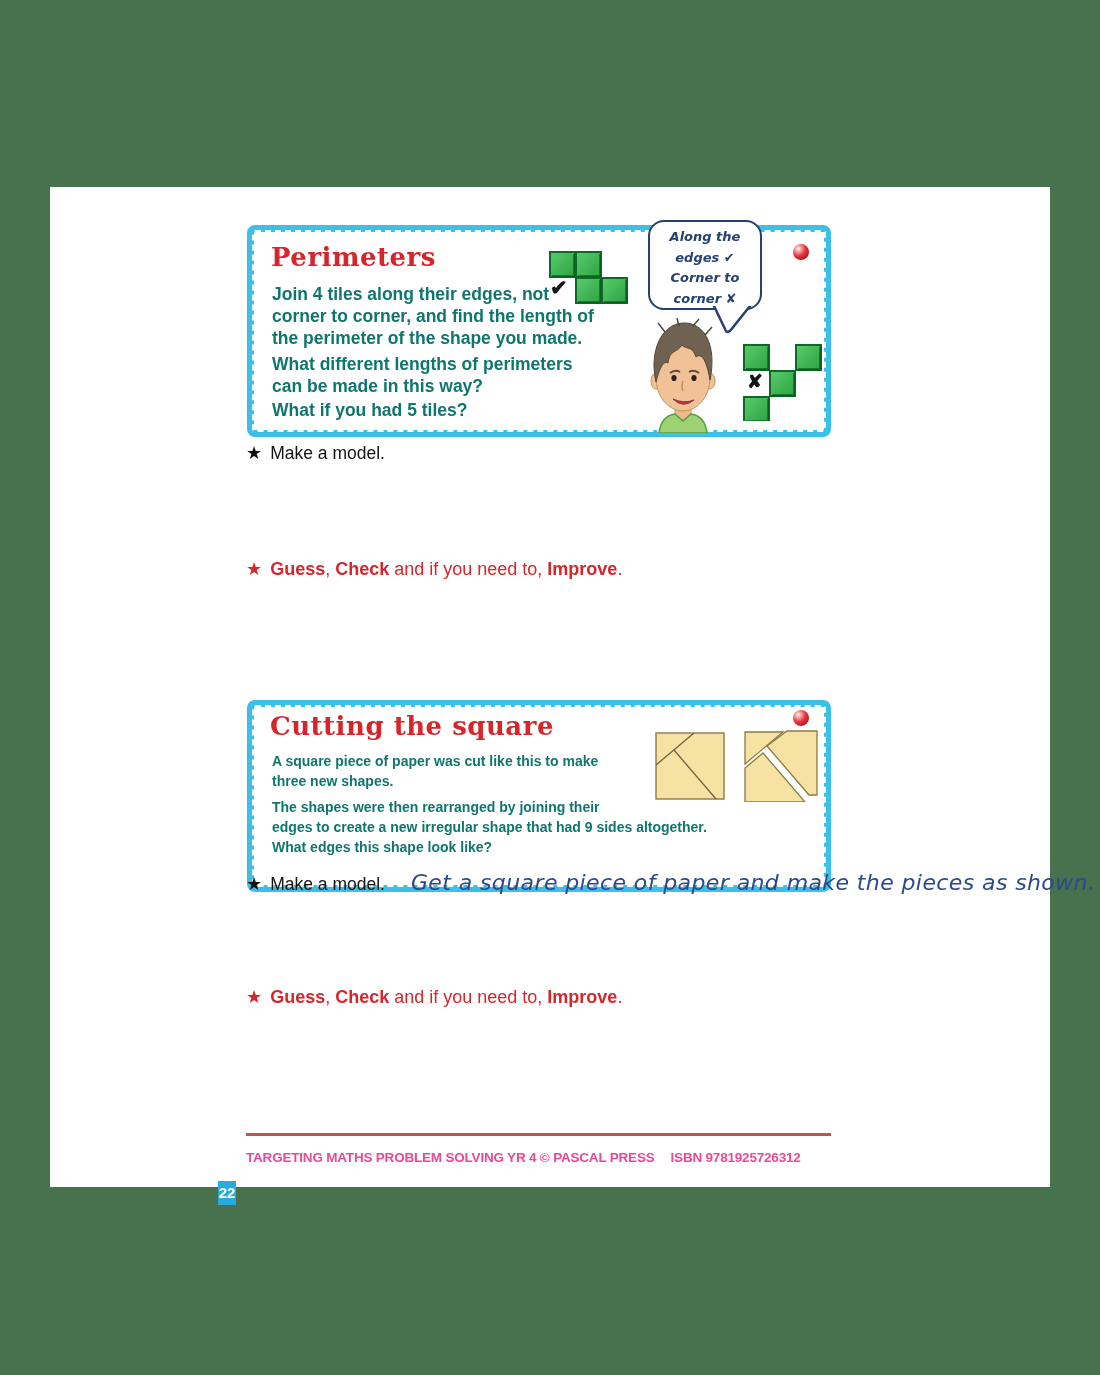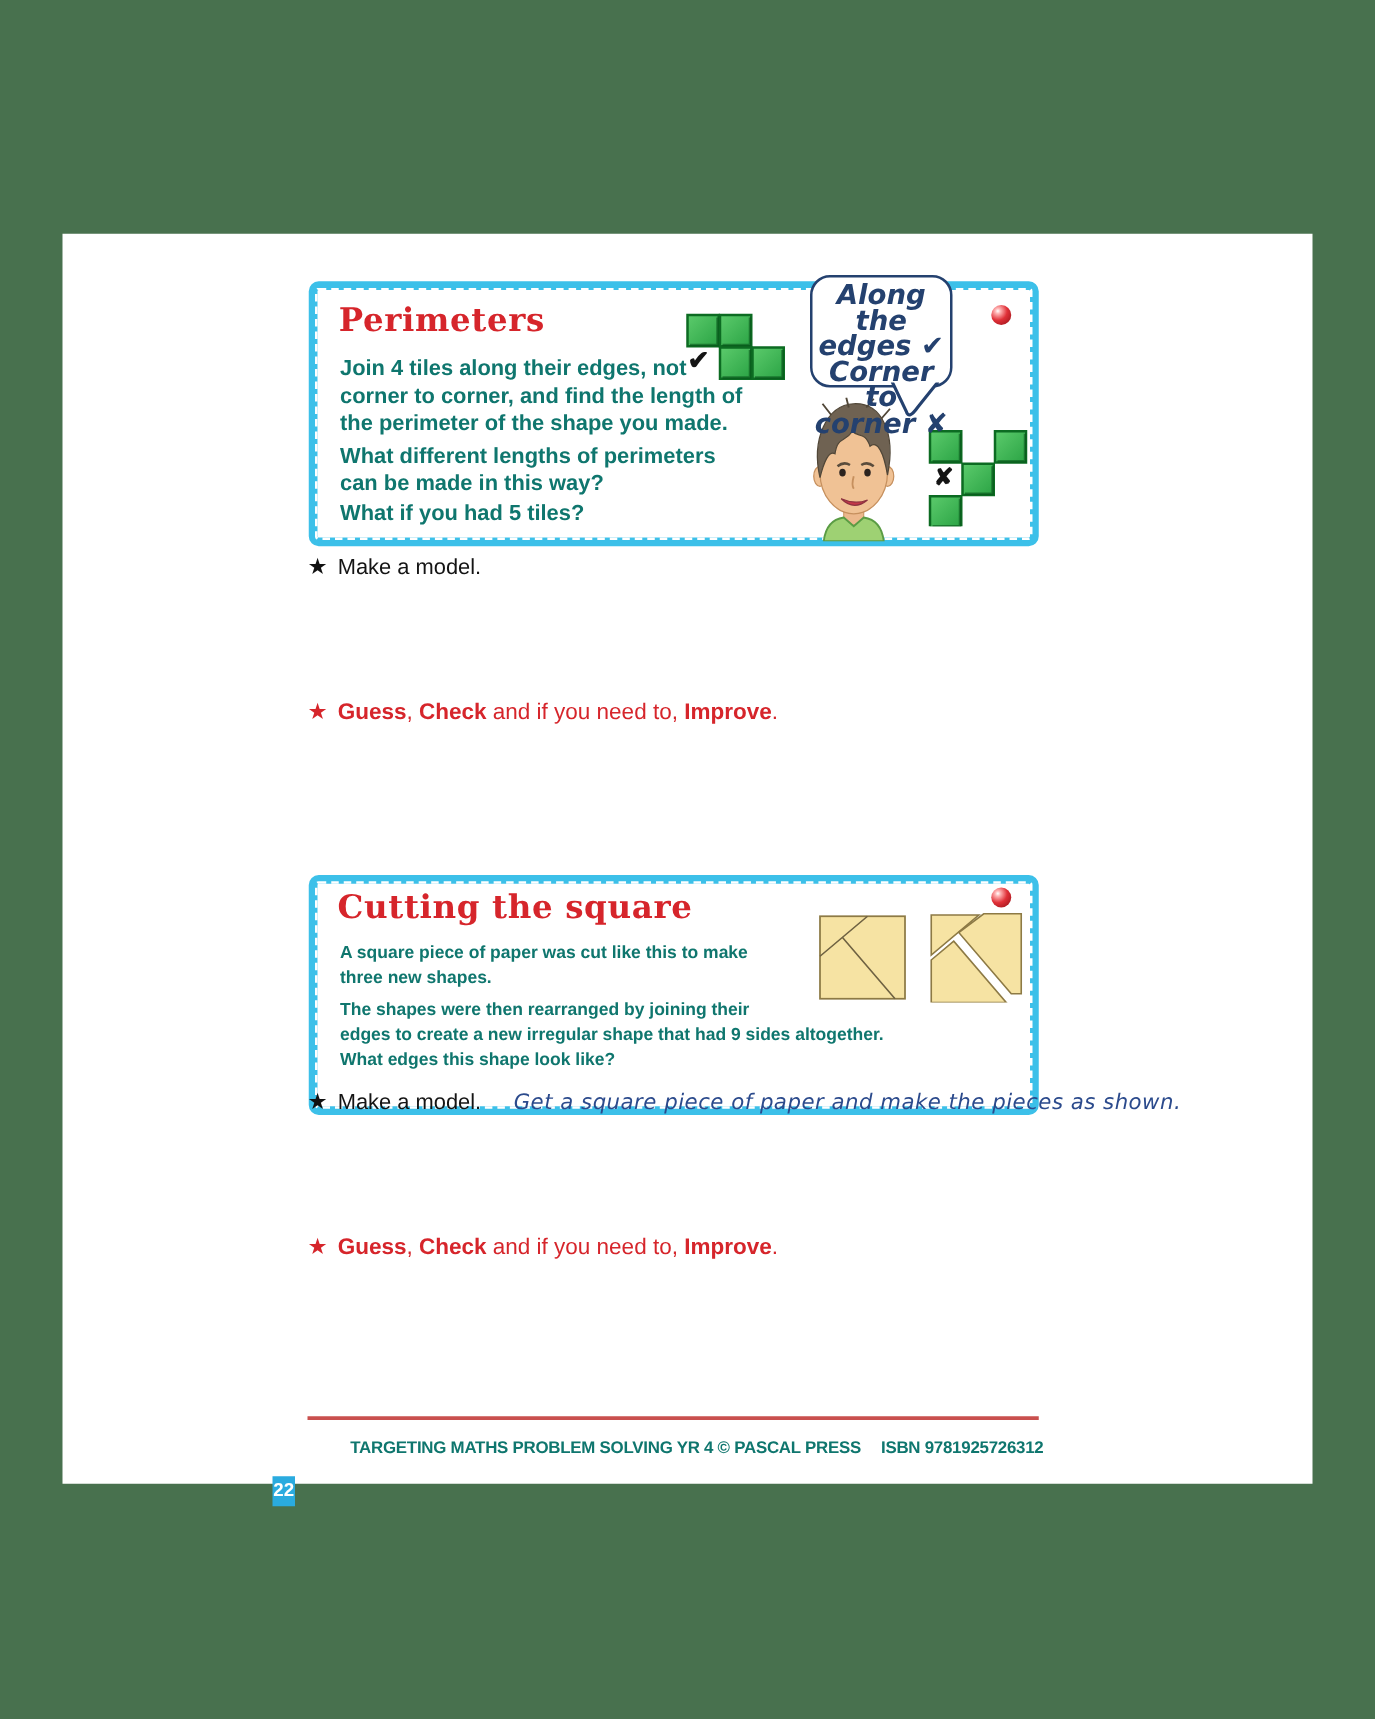--- a/index.html
+++ b/index.html
@@ -17,44 +17,44 @@
               font-weight:bold;font-size:26px;letter-spacing:.5px;white-space:nowrap;}
   .body-line{position:absolute;color:#0f766e;font-size:17.5px;font-weight:700;white-space:nowrap;}
   .c1-lh div{line-height:22px;}
   .c2-lh div{line-height:20px;}
   .para2sz div{font-size:14px;}
 
   
   .bubble{position:absolute;left:394px;top:-12px;width:114px;height:90px;background:#fff;
           border:2.5px solid #24416f;border-radius:16px;z-index:3;text-align:center;
           color:#24416f;font-family:"DejaVu Sans",sans-serif;font-style:italic;
-          font-size:22px;line-height:20.5px;padding-top:5px;box-sizing:border-box;font-weight:600;}
+          font-size:13px;line-height:20.5px;padding-top:5px;box-sizing:border-box;font-weight:600;}
   .tail{position:absolute;left:456px;top:74px;z-index:4;}
 
   .mark{position:absolute;color:#141414;font-weight:bold;z-index:2;}
 
   .ball{position:absolute;width:16px;height:16px;border-radius:50%;
         background:radial-gradient(circle at 33% 30%, #ffffff 0%, #ffb3b3 14%, #e03038 48%, #8e0e14 100%);}
 
   
   .hint{position:absolute;left:196px;white-space:nowrap;}
   .make{color:#141414;font-size:17.5px;}
   .make .star{color:#111111;font-size:18px;margin-right:8px;}
-  .hand{color:#2b4a8c;font-family:"DejaVu Sans",sans-serif;font-style:italic;font-size:17px;
+  .hand{color:#2b4a8c;font-family:"DejaVu Sans",sans-serif;font-style:italic;font-size:22px;
         letter-spacing:.4px;margin-left:26px;font-weight:500;}
   .guess{color:#d6252b;font-size:18px;}
   .guess .star{font-size:18px;margin-right:8px;}
   .guess b{font-weight:700;}
 
   
   .rule{position:absolute;left:196px;top:946px;width:585px;height:3px;background:#c9504e;}
   .badge{position:absolute;left:168px;top:958px;width:18px;height:24px;background:#2aabdf;
          color:#ffffff;font-size:15px;font-weight:bold;text-align:center;line-height:24px;margin-top:36px;}
-  .credit{position:absolute;left:196px;top:963px;width:585px;text-align:center;color:#0f766e;
-          font-size:13.5px;font-weight:bold;letter-spacing:-0.2px;white-space:nowrap;margin-left:19px;}
+  .credit{position:absolute;left:196px;top:963px;width:585px;text-align:left;color:#ec4899;
+          font-size:13.5px;font-weight:bold;letter-spacing:-0.2px;white-space:nowrap;}
   .credit .isbn{margin-left:16px;}
   svg{display:block;}
 </style>
 </head>
 <body>
 
 <div class="screen">
   <div class="page">
 
     <div class="card card1">

